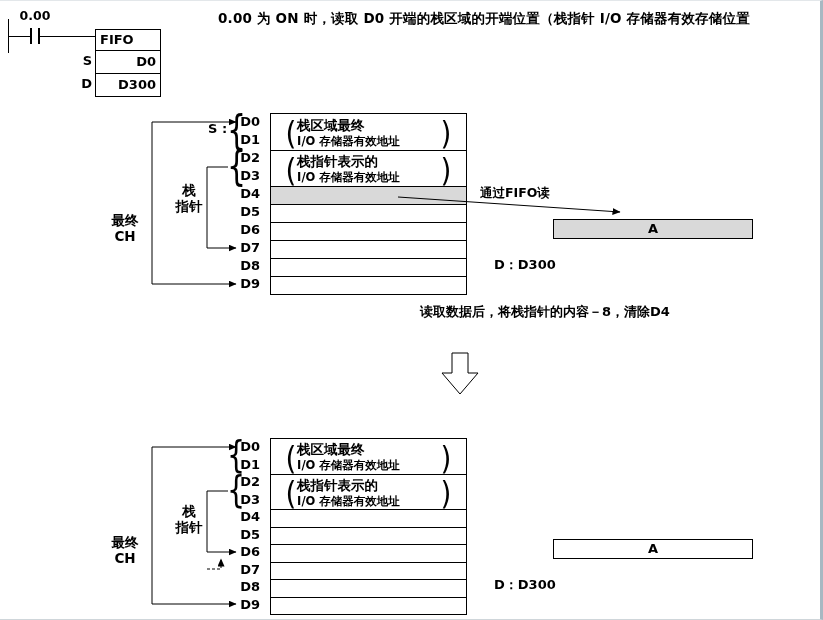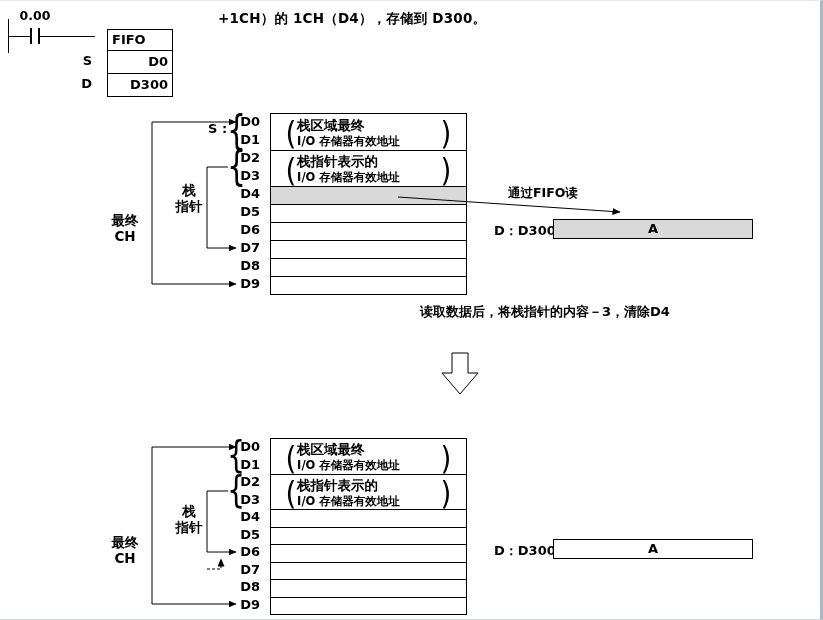--- a/index.html
+++ b/index.html
@@ -35,48 +35,48 @@
   .bt { border-top:1px solid #000; }
   .hl { background:#d9d9d9; }
   .merged { display:flex; align-items:center; padding:0 14px; }
   .bigparen { font-size:31px; line-height:30px; font-weight:400; transform:scaleY(1.05) scaleX(0.9); }
   .mtext { flex:1; text-align:left; }
   .mline1 { font-size:13.5px; line-height:17px; font-weight:600; }
   .mline2 { font-size:11.5px; line-height:14px; font-weight:600; }
   .brace { position:absolute; font-size:40px; line-height:36px; font-weight:400; transform:scaleX(0.75); transform-origin:left center; }
   .sidelab { position:absolute; text-align:center; font-size:13.5px; line-height:16px; font-weight:600; }
   .slabel { position:absolute; font-size:13px; font-weight:600; }
-  .dlabel { position:absolute; font-size:13px; font-weight:600; }
+  .dlabel { position:absolute; font-size:13px; font-weight:600;margin-top:34px; }
   .dbox { position:absolute; width:200px; height:20px; border:1px solid #000; text-align:center; font-size:13px; line-height:18px; font-weight:600; }
   .readlab { position:absolute; font-size:12.5px; font-weight:600; }
 
   svg.overlay { position:absolute; left:0; top:0; pointer-events:none; }
 </style>
 </head>
 <body>
 
 <div id="page">
 
   <div class="abs ink" style="left:8px;top:18px;width:1px;height:34px;"></div>
   <div class="abs ink" style="left:8px;top:35px;width:22px;height:1px;"></div>
   <div class="abs ink" style="left:30px;top:27px;width:2px;height:16px;"></div>
   <div class="abs ink" style="left:38px;top:27px;width:2px;height:16px;"></div>
   <div class="abs" style="left:12px;top:7px;width:46px;text-align:center;font-size:12.5px;font-weight:600;">0.00</div>
   <div class="abs ink" style="left:40px;top:35px;width:55px;height:1px;"></div>
 
-  <div class="abs fifo-box" style="left:95px;top:28px;margin-left:12px;">
+  <div class="abs fifo-box" style="left:95px;top:28px;">
     <div class="fifo-title">FIFO</div>
     <div class="fifo-row">D0</div>
     <div class="fifo-row">D300</div>
   </div>
   <div class="abs opletter" style="left:76px;top:52px;">S</div>
   <div class="abs opletter" style="left:76px;top:75px;">D</div>
 
   <div class="abs para1" style="left:218px;top:8px;width:600px;">
-    <div>+1CH）的 1CH（D4），存储到 D300。</div>
+    <div>0.00 为 ON 时，读取 D0 开端的栈区域的开端位置（栈指针 I/O 存储器有效存储位置</div>
   </div>
 
   <div class="rl" style="top:112px;height:18px;line-height:18px;">D0</div>
   <div class="rl" style="top:130px;height:18px;line-height:18px;">D1</div>
   <div class="rl" style="top:148px;height:18px;line-height:18px;">D2</div>
   <div class="rl" style="top:166px;height:18px;line-height:18px;">D3</div>
   <div class="rl" style="top:184px;height:18px;line-height:18px;">D4</div>
   <div class="rl" style="top:202px;height:18px;line-height:18px;">D5</div>
   <div class="rl" style="top:220px;height:18px;line-height:18px;">D6</div>
   <div class="rl" style="top:238px;height:18px;line-height:18px;">D7</div>
@@ -114,26 +114,26 @@
 
   <div class="sidelab" style="left:168px;top:181px;width:42px;">
     <div>栈</div>
     <div>指针</div>
   </div>
   <div class="sidelab" style="left:102px;top:211px;width:46px;">
     <div>最终</div>
     <div>CH</div>
   </div>
 
-  <div class="readlab" style="left:508px;top:184px;">通过FIFO读</div>
+  <div class="readlab" style="left:480px;top:184px;">通过FIFO读</div>
   <div class="dlabel" style="left:494px;top:221px;">D：D300</div>
   <div class="dbox hl" style="left:553px;top:218px;">A</div>
 
   <div class="abs para2" style="left:420px;top:303px;width:300px;">
-    <div>读取数据后，将栈指针的内容－3，清除D4</div>
+    <div>读取数据后，将栈指针的内容－8，清除D4</div>
   </div>
 
   <div class="rl" style="top:437px;height:17.5px;line-height:17.5px;">D0</div>
   <div class="rl" style="top:454.5px;height:17.5px;line-height:17.5px;">D1</div>
   <div class="rl" style="top:472px;height:17.5px;line-height:17.5px;">D2</div>
   <div class="rl" style="top:489.5px;height:17.5px;line-height:17.5px;">D3</div>
   <div class="rl" style="top:507px;height:17.5px;line-height:17.5px;">D4</div>
   <div class="rl" style="top:524.5px;height:17.5px;line-height:17.5px;">D5</div>
   <div class="rl" style="top:542px;height:17.5px;line-height:17.5px;">D6</div>
   <div class="rl" style="top:559.5px;height:17.5px;line-height:17.5px;">D7</div>

